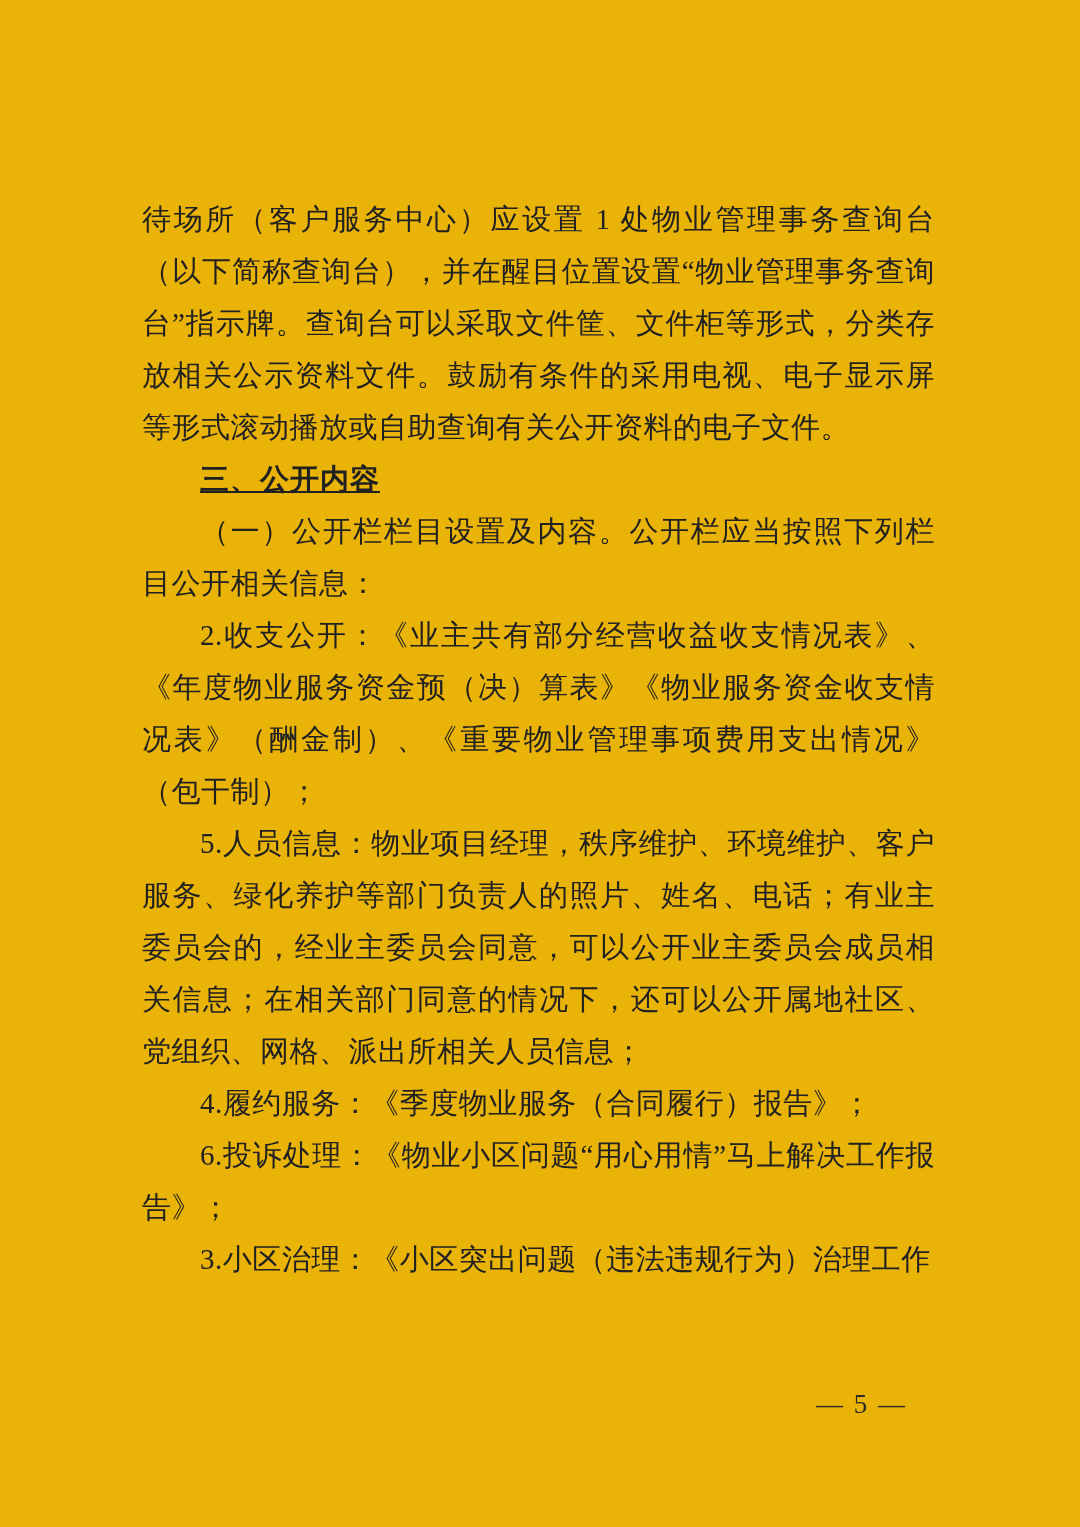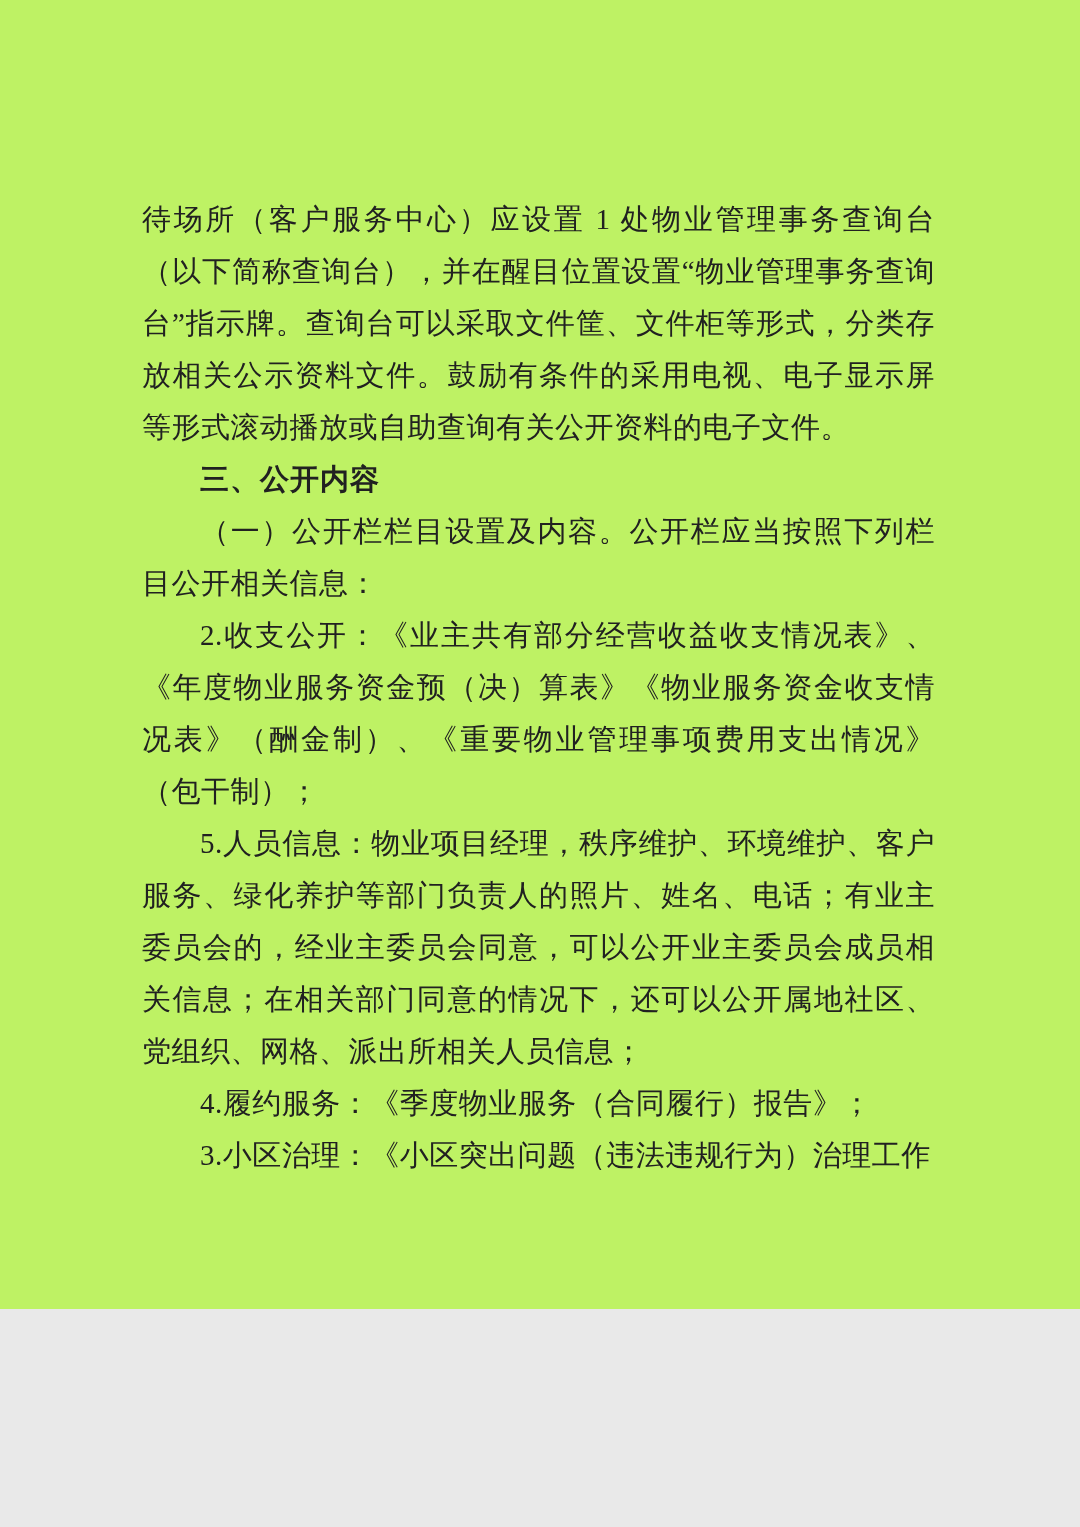--- a/index.html
+++ b/index.html
@@ -3,23 +3,23 @@
 <meta charset="utf-8">
 <style>
   html, body {
     margin: 0;
     padding: 0;
     background: #e9e9e9;
   }
   .page {
     position: relative;
     width: 1080px;
-    height: 1309px;
+    height: 1527px;
     margin: 0 auto;
-    background: #bef264;
+    background: #eab308;
     font-family: "Liberation Serif", "DejaVu Serif", serif;
     color: #212121;
     overflow: hidden;
     box-sizing: border-box;
   }
   .content {
     position: absolute;
     top: 193px;
     left: 142px;
     width: 793px;
@@ -41,20 +41,21 @@
   }
   .section-heading {
     margin: 0;
     padding: 0;
     text-indent: 2em;
     font-family: "Liberation Sans", "DejaVu Sans", sans-serif;
     font-weight: 700;
     font-size: 29px;
     line-height: 52px;
     letter-spacing: 1px;
+    text-decoration: underline;
   }
   .bold-lead {
     font-weight: 400;
   }
   .page-footer {
     position: absolute;
     top: 1388px;
     right: 173px;
     font-size: 27px;
     line-height: 32px;
@@ -76,19 +77,20 @@
     <p class="para indent"><span class="bold-lead">（一）公开栏栏目设置及内容。</span><span>公开栏应当按照下列栏目公开相关信息：</span></p>
 
 
     <p class="para indent">2.收支公开：《业主共有部分经营收益收支情况表》、《年度物业服务资金预（决）算表》《物业服务资金收支情况表》（酬金制）、《重要物业管理事项费用支出情况》（包干制）；</p>
 
     <p class="para indent">5.人员信息：物业项目经理，秩序维护、环境维护、客户服务、绿化养护等部门负责人的照片、姓名、电话；有业主委员会的，经业主委员会同意，可以公开业主委员会成员相关信息；在相关部门同意的情况下，还可以公开属地社区、党组织、网格、派出所相关人员信息；</p>
 
     <p class="para indent">4.履约服务：《季度物业服务（合同履行）报告》；</p>
 
 
+    <p class="para indent">6.投诉处理：《物业小区问题“用心用情”马上解决工作报告》；</p>
 
     <p class="para indent">3.小区治理：《小区突出问题（违法违规行为）治理工作</p>
 
   </div>
 
   <div class="page-footer">— 5 —</div>
 </div>
 
 </body></html>

